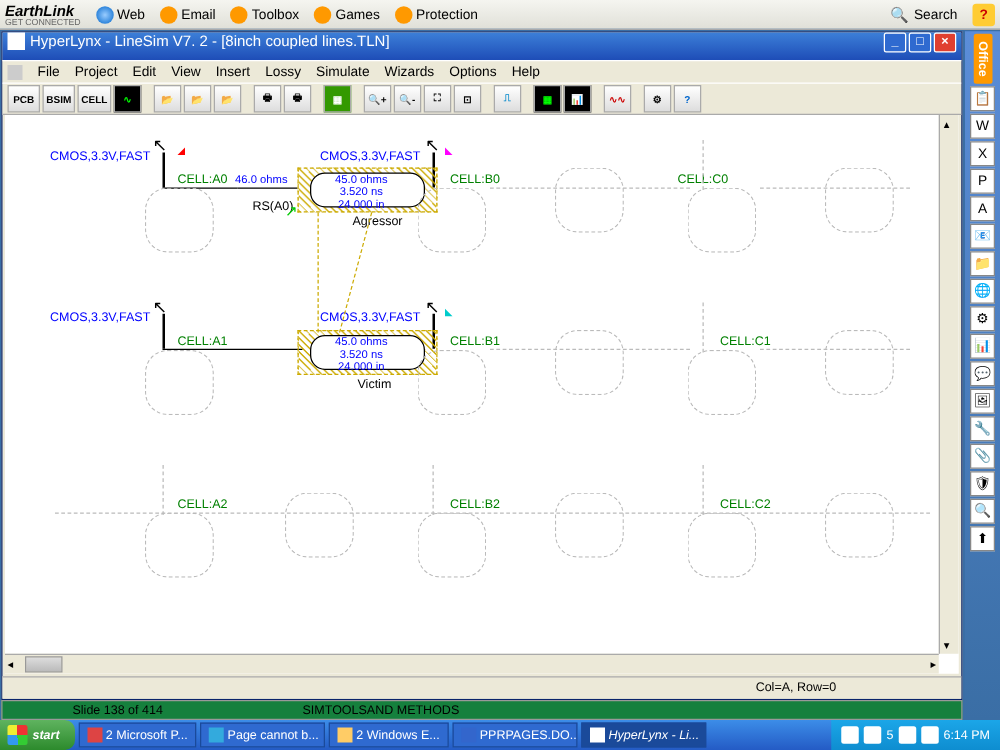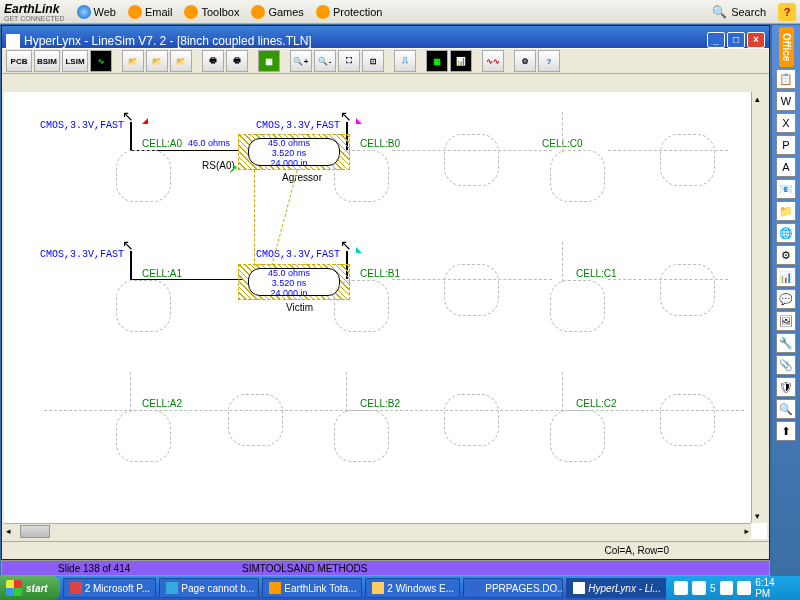--- a/index.html
+++ b/index.html
@@ -10,41 +10,41 @@
 .el-logo { font-weight: bold; font-style: italic; font-size: 12px; }
 .el-sub { font-size: 7px; color: #666; display: block; line-height: 6px; }
 .el-item { display: flex; align-items: center; gap: 3px; cursor: pointer; }
 .el-icon { width: 14px; height: 14px; border-radius: 50%; display: inline-block; }
 .el-search { margin-left: auto; display: flex; align-items: center; gap: 4px; }
 .el-magnify { font-size: 12px; }
 .el-help { background: #fc3; width: 18px; height: 18px; border-radius: 3px; text-align: center; font-weight: bold; color: #c00; font-size: 11px; line-height: 18px; }
 
 
 .app-window { position: absolute; left: 1px; top: 25px; right: 30px; bottom: 40px; background: #ece9d8; border: 1px solid #0a246a; }
-.titlebar { height: 22px; background: linear-gradient(#3c7fd8,#1e4db7); color: #fff; display: flex; align-items: flex-end; padding: 0 4px; font-size: 12px; }
+.titlebar { height: 22px; background: linear-gradient(#3c7fd8,#1e4db7); color: #fff; display: flex; align-items: flex-start; padding: 0 4px; font-size: 12px; }
 .titlebar-icon { width: 14px; height: 14px; background: #fff; margin-right: 4px; }
 .win-btns { margin-left: auto; display: flex; gap: 2px; }
 .win-btn { width: 18px; height: 16px; border: 1px solid #fff; border-radius: 2px; text-align: center; font-size: 10px; line-height: 14px; cursor: pointer; font-family: Arial; font-weight: bold; }
 .wb-min { background: #2f6ad0; color: #fff; }
 .wb-max { background: #2f6ad0; color: #fff; }
 .wb-close { background: #e04030; color: #fff; }
 
 .menubar { height: 18px; background: #ece9d8; display: flex; align-items: center; padding: 0 4px; font-size: 11px; gap: 12px; border-top: 1px solid #fff; }
 .menubar span:first-child { width: 12px; height: 12px; background: #ccc; }
 
 .toolbar { height: 26px; background: #ece9d8; display: flex; align-items: center; padding: 2px 4px; gap: 2px; border-top: 1px solid #fff; border-bottom: 1px solid #aaa; }
 .tbtn { min-width: 22px; height: 22px; border: 1px solid #aaa; background: linear-gradient(#fff,#ddd); display: flex; align-items: center; justify-content: center; font-size: 8px; font-weight: bold; cursor: pointer; padding: 0 2px; }
 .tbtn.wide { min-width: 26px; }
 .tsep { width: 6px; }
 
 .canvas-area { position: absolute; top: 66px; left: 2px; right: 2px; bottom: 20px; background: #fff; overflow: hidden; }
 .canvas { position: relative; width: 100%; height: 100%; }
 
 
-.sig-label { position: absolute; color: #0000ff; font-size: 10px; font-family: Liberation Mono, monospace; }
+.sig-label { position: absolute; color: #0000ff; font-size: 10px; font-family: Liberation Sans, sans-serif; }
 .cell-label { position: absolute; color: #008000; font-size: 10px; font-family: Arial; }
 .val-label { position: absolute; color: #0000ff; font-size: 9px; font-family: Arial; text-align: center; line-height: 10px; }
 .name-label { position: absolute; color: #000; font-size: 10px; font-family: Arial; }
 .imp-label { position: absolute; color: #0000ff; font-size: 9px; font-family: Arial; }
 
 .ghost-pill { position: absolute; width: 55px; height: 52px; border: 1px dashed #bbb; border-radius: 18px; }
 .ghost-line { position: absolute; border-top: 1px dashed #bbb; height: 0; }
 .ghost-vline { position: absolute; border-left: 1px dashed #bbb; width: 0; }
 
 .tl-box { position: absolute; border: 1px solid #000; border-radius: 12px; background: #fff; }
@@ -59,21 +59,21 @@
 .vscroll::after { content: "▾"; position: absolute; bottom: 2px; left: 3px; font-size: 9px; }
 .hscroll { position: absolute; left: 0; right: 16px; bottom: 0; height: 16px; background: #ece9d8; border-top: 1px solid #aaa; }
 .hscroll::before { content: "◂"; position: absolute; left: 2px; top: 2px; font-size: 9px; }
 .hscroll::after { content: "▸"; position: absolute; right: 2px; top: 2px; font-size: 9px; }
 .hthumb { position: absolute; left: 16px; width: 30px; top: 1px; bottom: 1px; background: linear-gradient(#ddd,#bbb); border: 1px solid #999; }
 
 .statusbar { position: absolute; bottom: 0; left: 0; right: 0; height: 18px; background: #ece9d8; border-top: 1px solid #aaa; font-size: 10px; display: flex; align-items: center; }
 .statusbar .cell-status { position: absolute; right: 100px; margin-left: 32px; }
 
 
-.ppt-row { position: absolute; left: 1px; right: 30px; bottom: 24px; height: 16px; background: #8b5cf6; border: 1px solid #999; font-size: 10px; display: flex; align-items: center; text-decoration: underline; }
+.ppt-row { position: absolute; left: 1px; right: 30px; bottom: 24px; height: 16px; background: #15803d; border: 1px solid #999; font-size: 10px; display: flex; align-items: center; text-decoration: underline; }
 .ppt-slide { position: absolute; left: 56px; }
 .ppt-title { position: absolute; left: 240px; text-align: center; }
 
 
 .office-sidebar { position: absolute; right: 0; top: 25px; width: 28px; bottom: 24px; background: linear-gradient(#5b8dd8,#3a6ea5); display: flex; flex-direction: column; align-items: center; padding-top: 2px; gap: 2px; }
 .office-tab { writing-mode: vertical-rl; background: #f90; color: #fff; font-size: 10px; font-weight: bold; padding: 6px 2px; border-radius: 2px; }
 .side-icon { width: 20px; height: 20px; border: 1px solid #888; background: #fff; font-size: 11px; text-align: center; line-height: 18px; }
 
 
 .taskbar { position: absolute; bottom: 0; left: 0; right: 0; height: 24px; background: linear-gradient(#3c8de8,#245bc5); display: flex; align-items: center; font-size: 10px; color: #fff; }
@@ -123,24 +123,37 @@
 <div class="app-window">
   <div class="titlebar">
     <div class="titlebar-icon"></div>
     <span>HyperLynx - LineSim V7. 2 - [8inch coupled lines.TLN]</span>
     <div class="win-btns">
       <div class="win-btn wb-min">_</div>
       <div class="win-btn wb-max">□</div>
       <div class="win-btn wb-close">×</div>
     </div>
   </div>
+  <div class="menubar">
+    <span></span>
+    <span>File</span>
+    <span>Project</span>
+    <span>Edit</span>
+    <span>View</span>
+    <span>Insert</span>
+    <span>Lossy</span>
+    <span>Simulate</span>
+    <span>Wizards</span>
+    <span>Options</span>
+    <span>Help</span>
+  </div>
   <div class="toolbar">
     <div class="tbtn wide">PCB</div>
     <div class="tbtn wide">BSIM</div>
-    <div class="tbtn wide">LSIM</div>
+    <div class="tbtn wide">CELL</div>
     <div class="tbtn" style="background:#000;color:#0f0">∿</div>
     <div class="tsep"></div>
     <div class="tbtn" style="color:#ca0">📂</div>
     <div class="tbtn" style="color:#ca0">📂</div>
     <div class="tbtn" style="color:#ca0">📂</div>
     <div class="tsep"></div>
     <div class="tbtn">🖶</div>
     <div class="tbtn">🖶</div>
     <div class="tsep"></div>
     <div class="tbtn" style="background:#390;color:#fff">▦</div>
@@ -293,24 +306,20 @@
   </div>
   <div class="task-btn">
       <div class="task-icon" style="background:#d44"></div>
       <span>2 Microsoft P...</span>
     </div>
   <div class="task-btn">
       <div class="task-icon" style="background:#3ad"></div>
       <span>Page cannot b...</span>
     </div>
   <div class="task-btn">
-      <div class="task-icon" style="background:#f90"></div>
-      <span>EarthLink Tota...</span>
-    </div>
-  <div class="task-btn">
       <div class="task-icon" style="background:#fc6"></div>
       <span>2 Windows E...</span>
     </div>
   <div class="task-btn">
       <div class="task-icon" style="background:#36c"></div>
       <span>PPRPAGES.DO...</span>
     </div>
   <div class="task-btn active">
       <div class="task-icon"></div>
       <span>HyperLynx - Li...</span>

